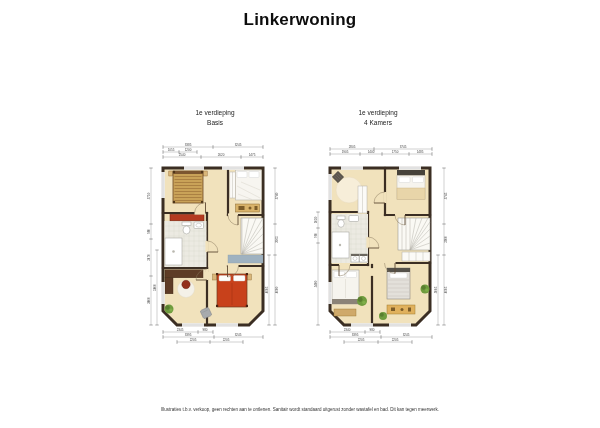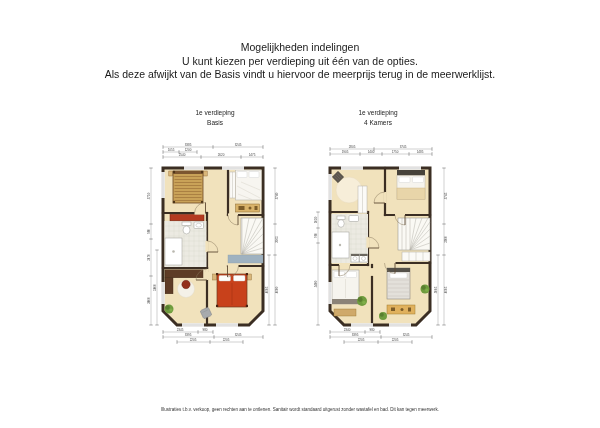--- a/index.html
+++ b/index.html
@@ -26,26 +26,22 @@
   .arc { fill:none; stroke:#8a7a5f; stroke-width:0.5; }
   .leaf { stroke:#5f4a33; stroke-width:0.9; }
   .tile-grid { stroke:#d6d3c8; stroke-width:0.3; }
   .fixture { fill:#ffffff; stroke:#9a9a94; stroke-width:0.5; }
 </style>
 </head>
 <body>
 
 <div class="canvas">
 
-
-  <div class="subtitle">
-    <div>Mogelijkheden indelingen</div>
-    <div>U kunt kiezen per verdieping uit één van de opties.</div>
-    <div>Als deze afwijkt van de Basis vindt u hiervoor de meerprijs terug in de meerwerklijst.</div>
-  </div>
+  <div class="title">Linkerwoning</div>
+
 
   <div class="plan-label left">
     <div>1e verdieping</div>
     <div>Basis</div>
   </div>
   <div class="plan-label right">
     <div>1e verdieping</div>
     <div>4 Kamers</div>
   </div>
 

